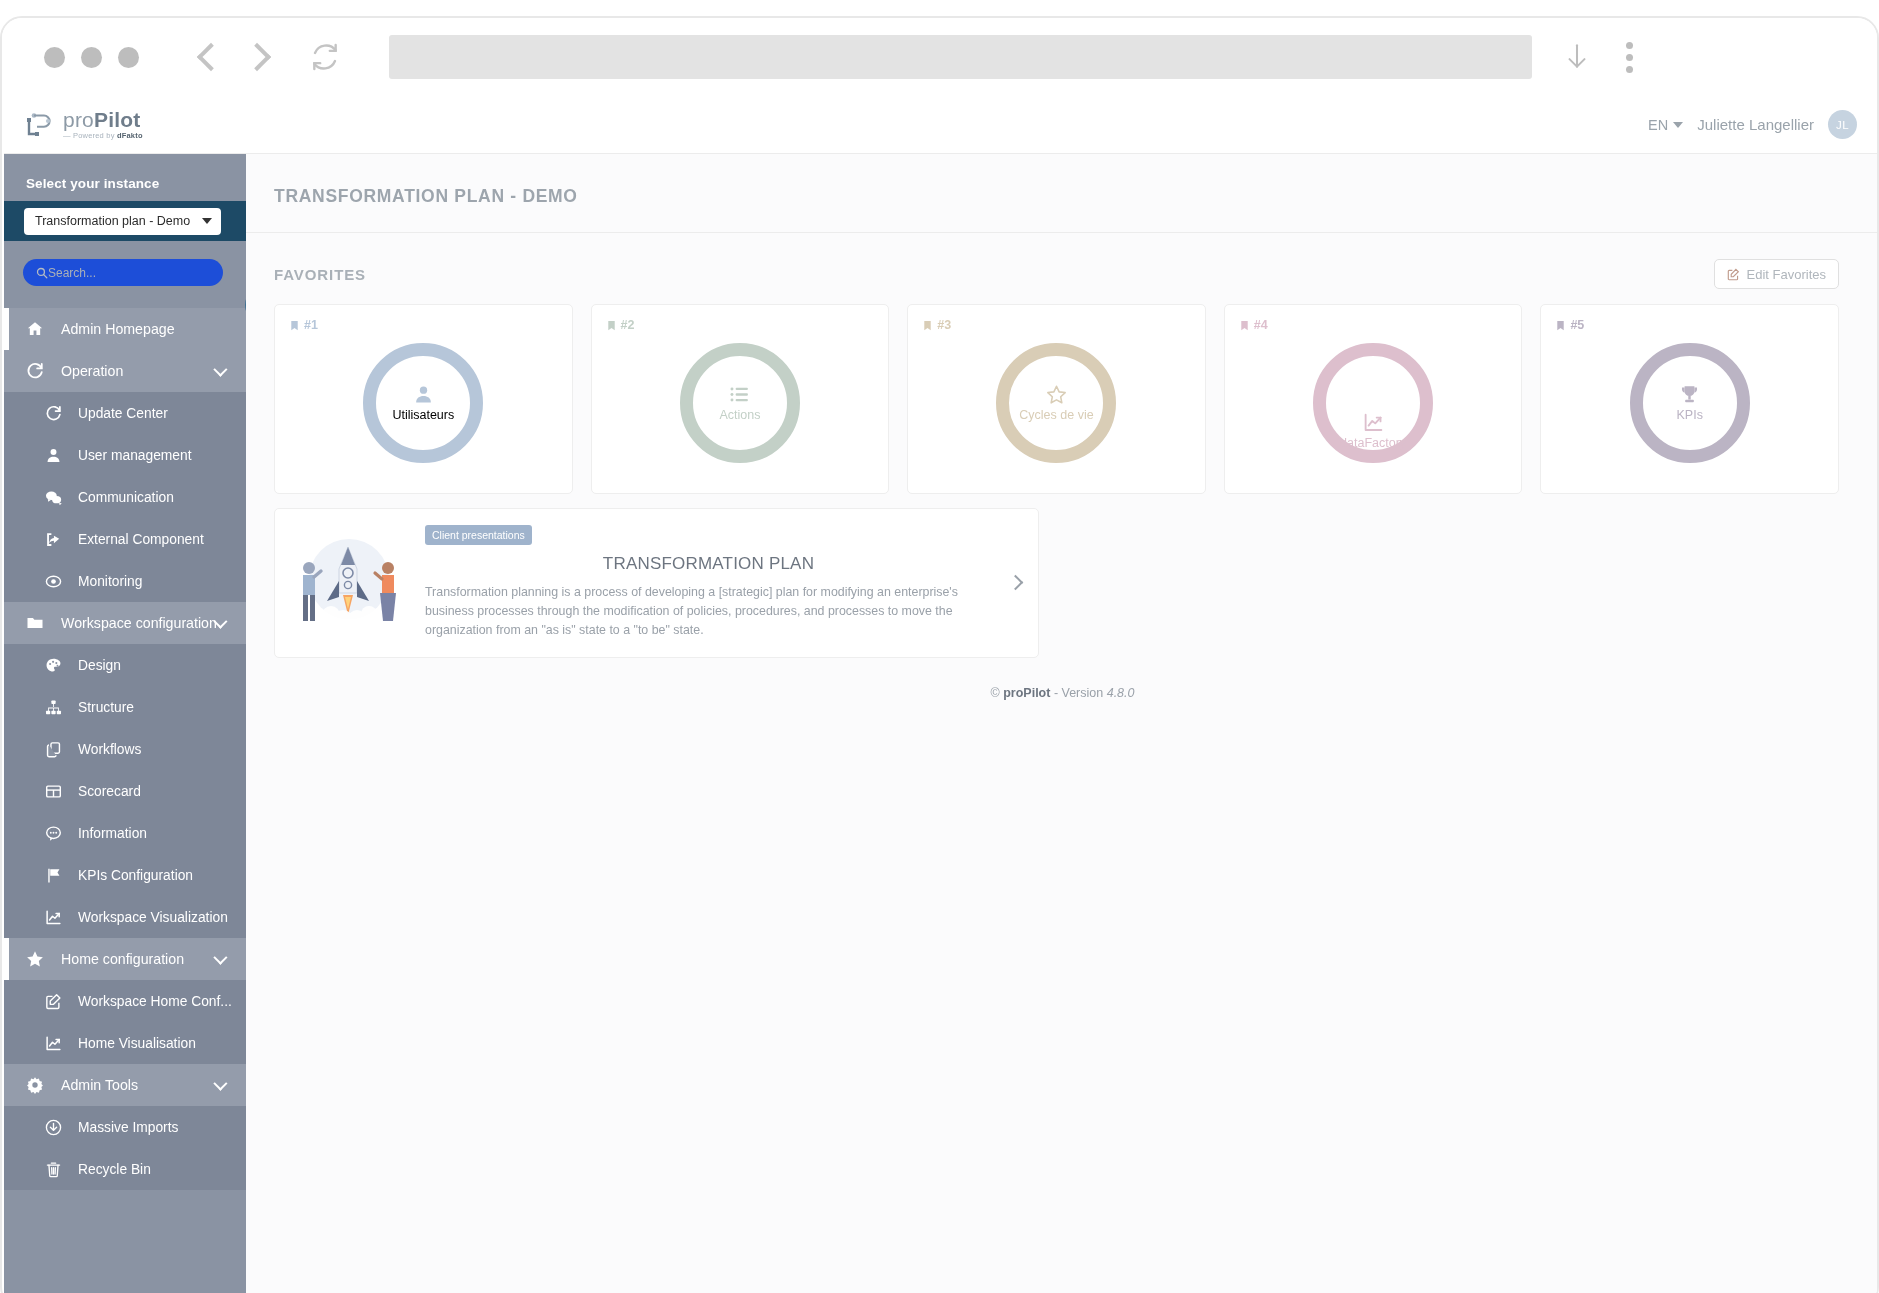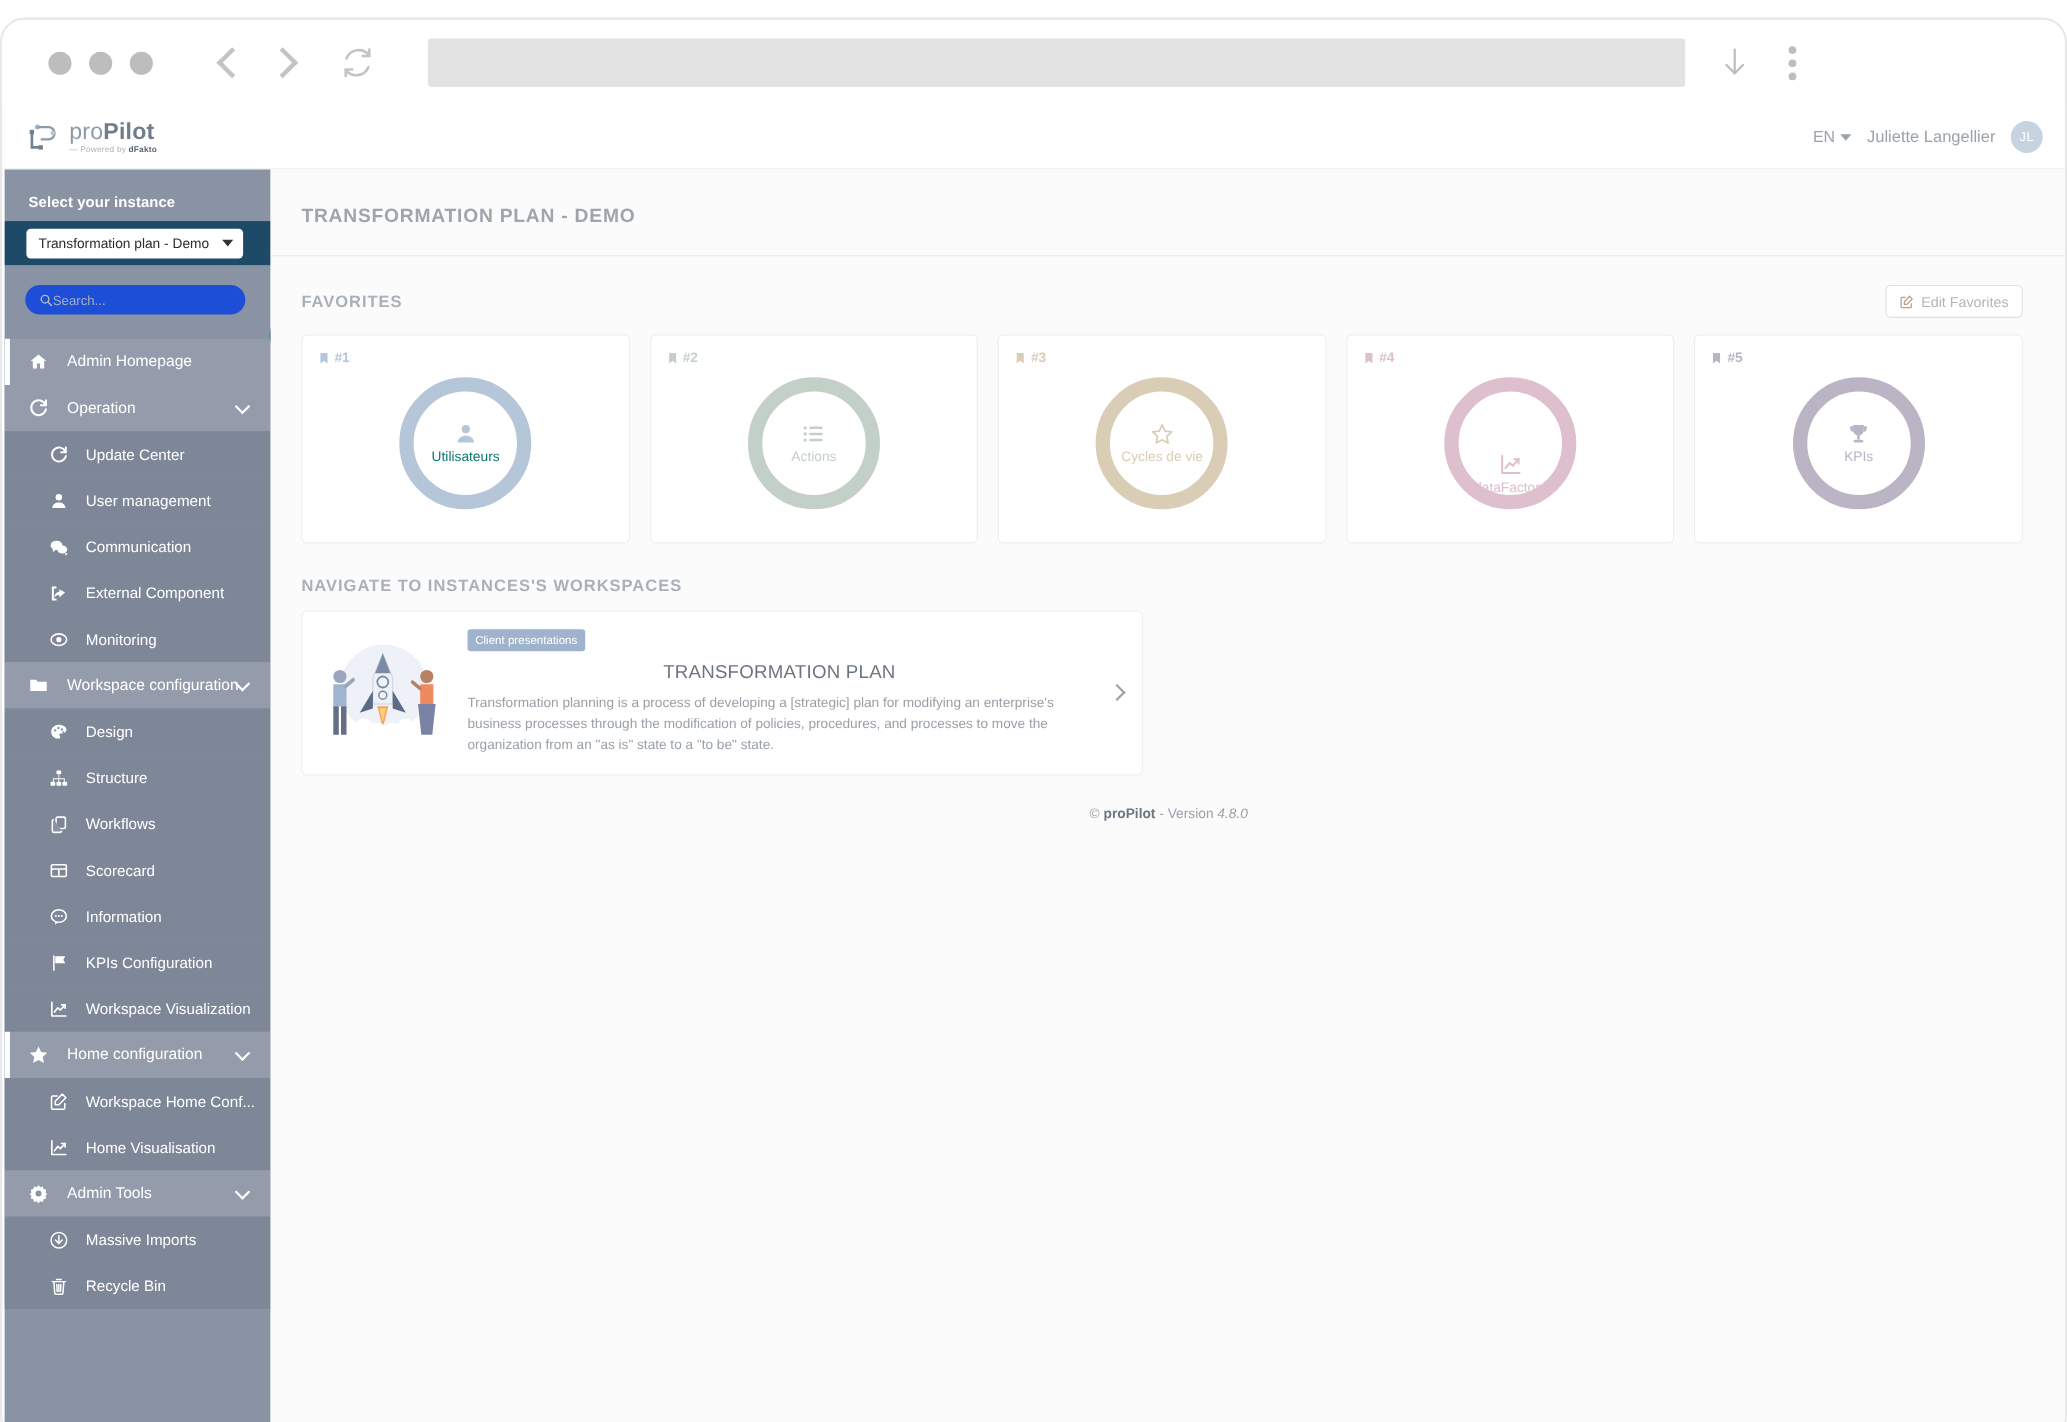--- a/index.html
+++ b/index.html
@@ -567,21 +567,21 @@
               </span>
               <span style="color:#b6c6d9">#1</span>
             </div>
             <div class="fav-ring" style="border-color: rgb(182, 198, 217);">
               <span class="fav-icon">
                 <svg width="21" height="21" viewBox="0 0 24 24" fill="#b6c6d9">
                   <circle cx="12" cy="7" r="4.2"></circle>
                   <path d="M3.6 21c0-4.7 3.8-7.2 8.4-7.2s8.4 2.5 8.4 7.2z"></path>
                 </svg>
               </span>
-              <span class="fav-label" style="color:#0f766e">Utilisateurs</span>
+              <span class="fav-label" style="color:#000000">Utilisateurs</span>
             </div>
           </div>
           <div class="fav-card">
             <div class="fav-rank">
               <span style="display:flex">
                 <svg width="11" height="11" viewBox="0 0 24 24" fill="#c3d0c7">
                   <path d="M5 2.2h14v20.4l-7-5.4-7 5.4z"></path>
                 </svg>
               </span>
               <span style="color:#c3d0c7">#2</span>
@@ -656,23 +656,20 @@
                   <rect x="7" y="18" width="10" height="2.8" rx="1"></rect>
                   <path d="M6.4 4h-3v2c0 2.2 1.3 3.6 3 3.9z"></path>
                   <path d="M17.6 4h3v2c0 2.2-1.3 3.6-3 3.9z"></path>
                 </svg>
               </span>
               <span class="fav-label" style="color:#bbb4c4">KPIs</span>
             </div>
           </div>
         </div>
 
-      <div class="section-head" id="ws-section-head">
-        <div class="section-title">NAVIGATE TO INSTANCES'S WORKSPACES</div>
-      </div>
 
       <div id="ws-card">
         <div id="ws-illustration">
           <svg viewBox="0 0 110 96" width="110" height="96">
             <ellipse cx="56" cy="44" rx="40" ry="40" fill="#eef2f8"></ellipse>
             <path d="M55 12 L64 34 L64 58 L46 58 L46 34 Z" fill="#eef1f7" stroke="#cdd5e2" stroke-width="1"></path>
             <path d="M55 12 L62 30 L48 30 Z" fill="#7d8aa6"></path>
             <circle cx="55" cy="38" r="5" fill="none" stroke="#7d8aa6" stroke-width="1.6"></circle>
             <circle cx="55" cy="50" r="3.6" fill="none" stroke="#7d8aa6" stroke-width="1.4"></circle>
             <path d="M46 46 L34 66 L46 62 Z" fill="#5d6b87"></path>

